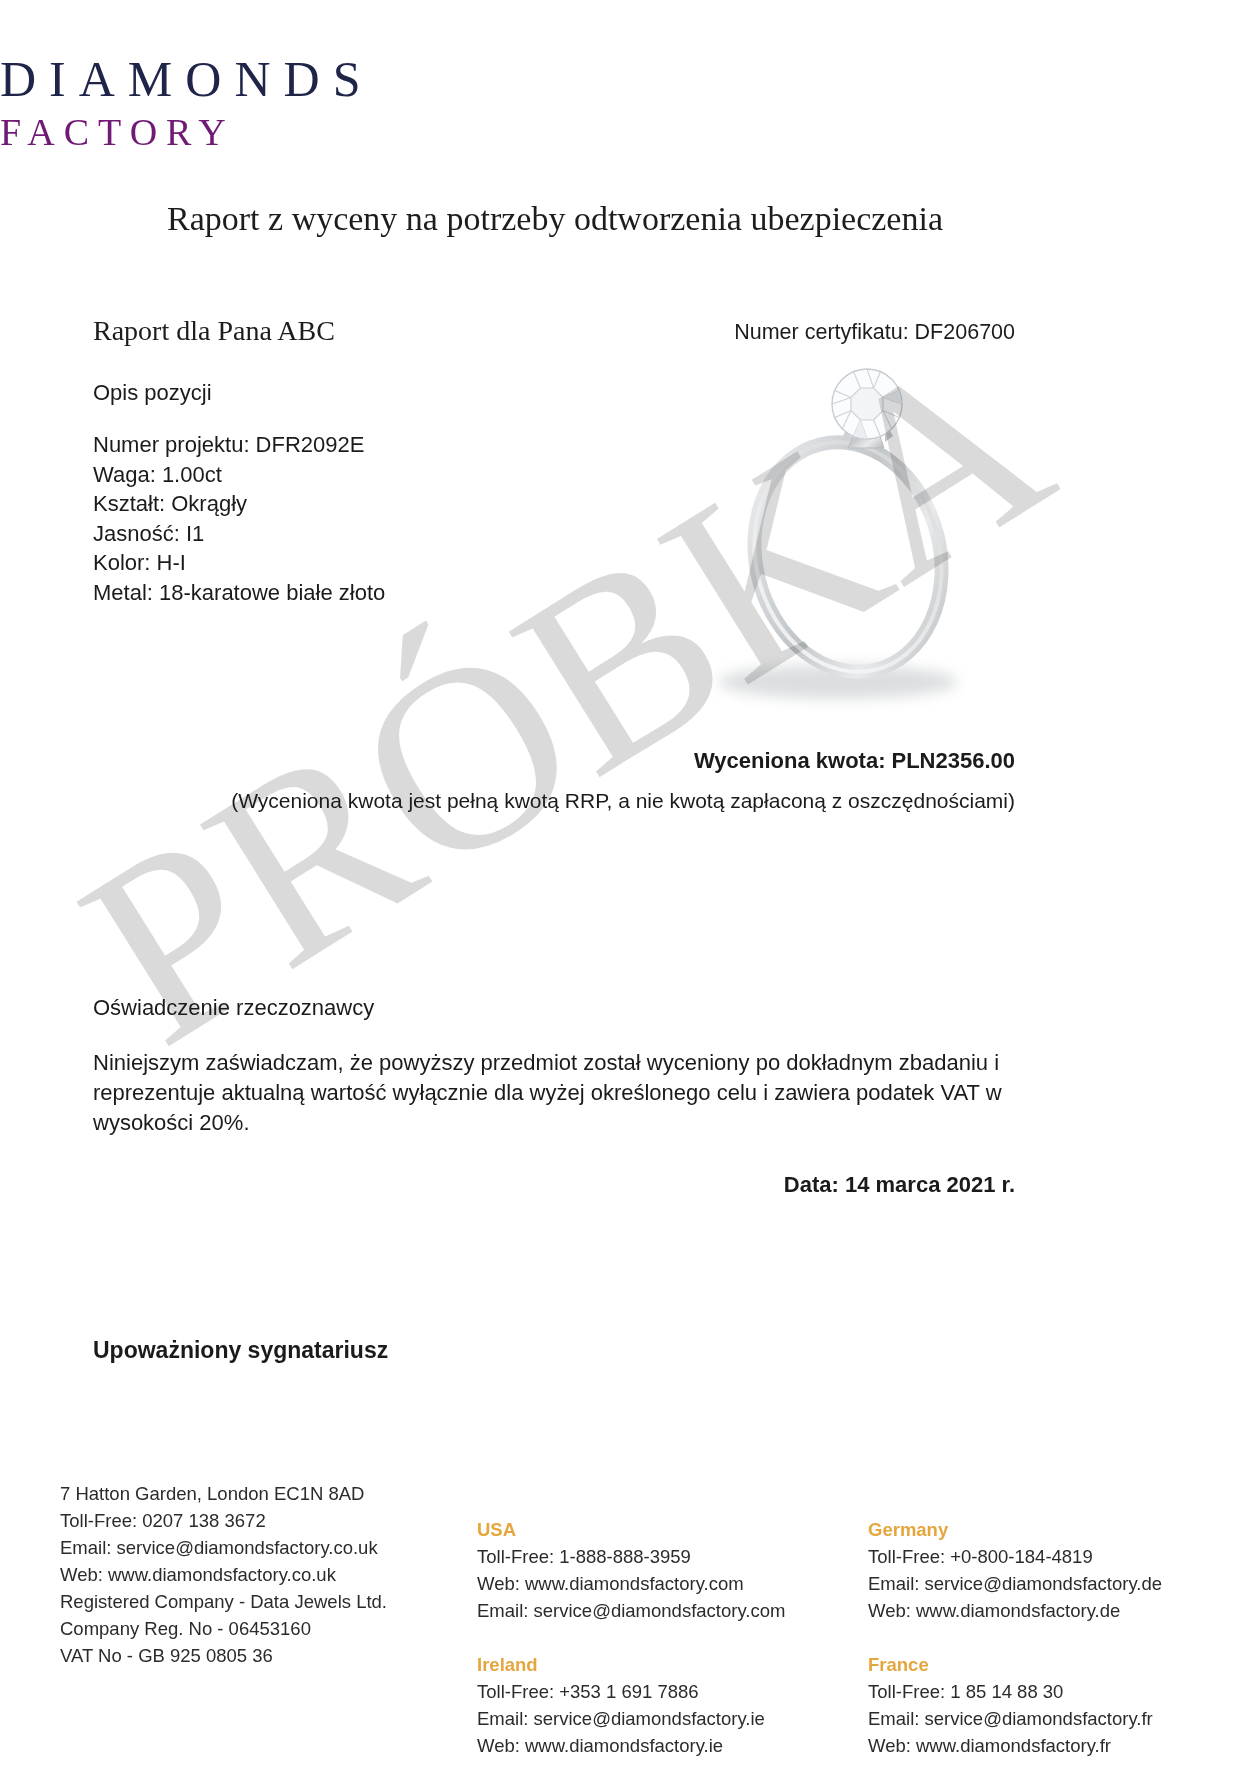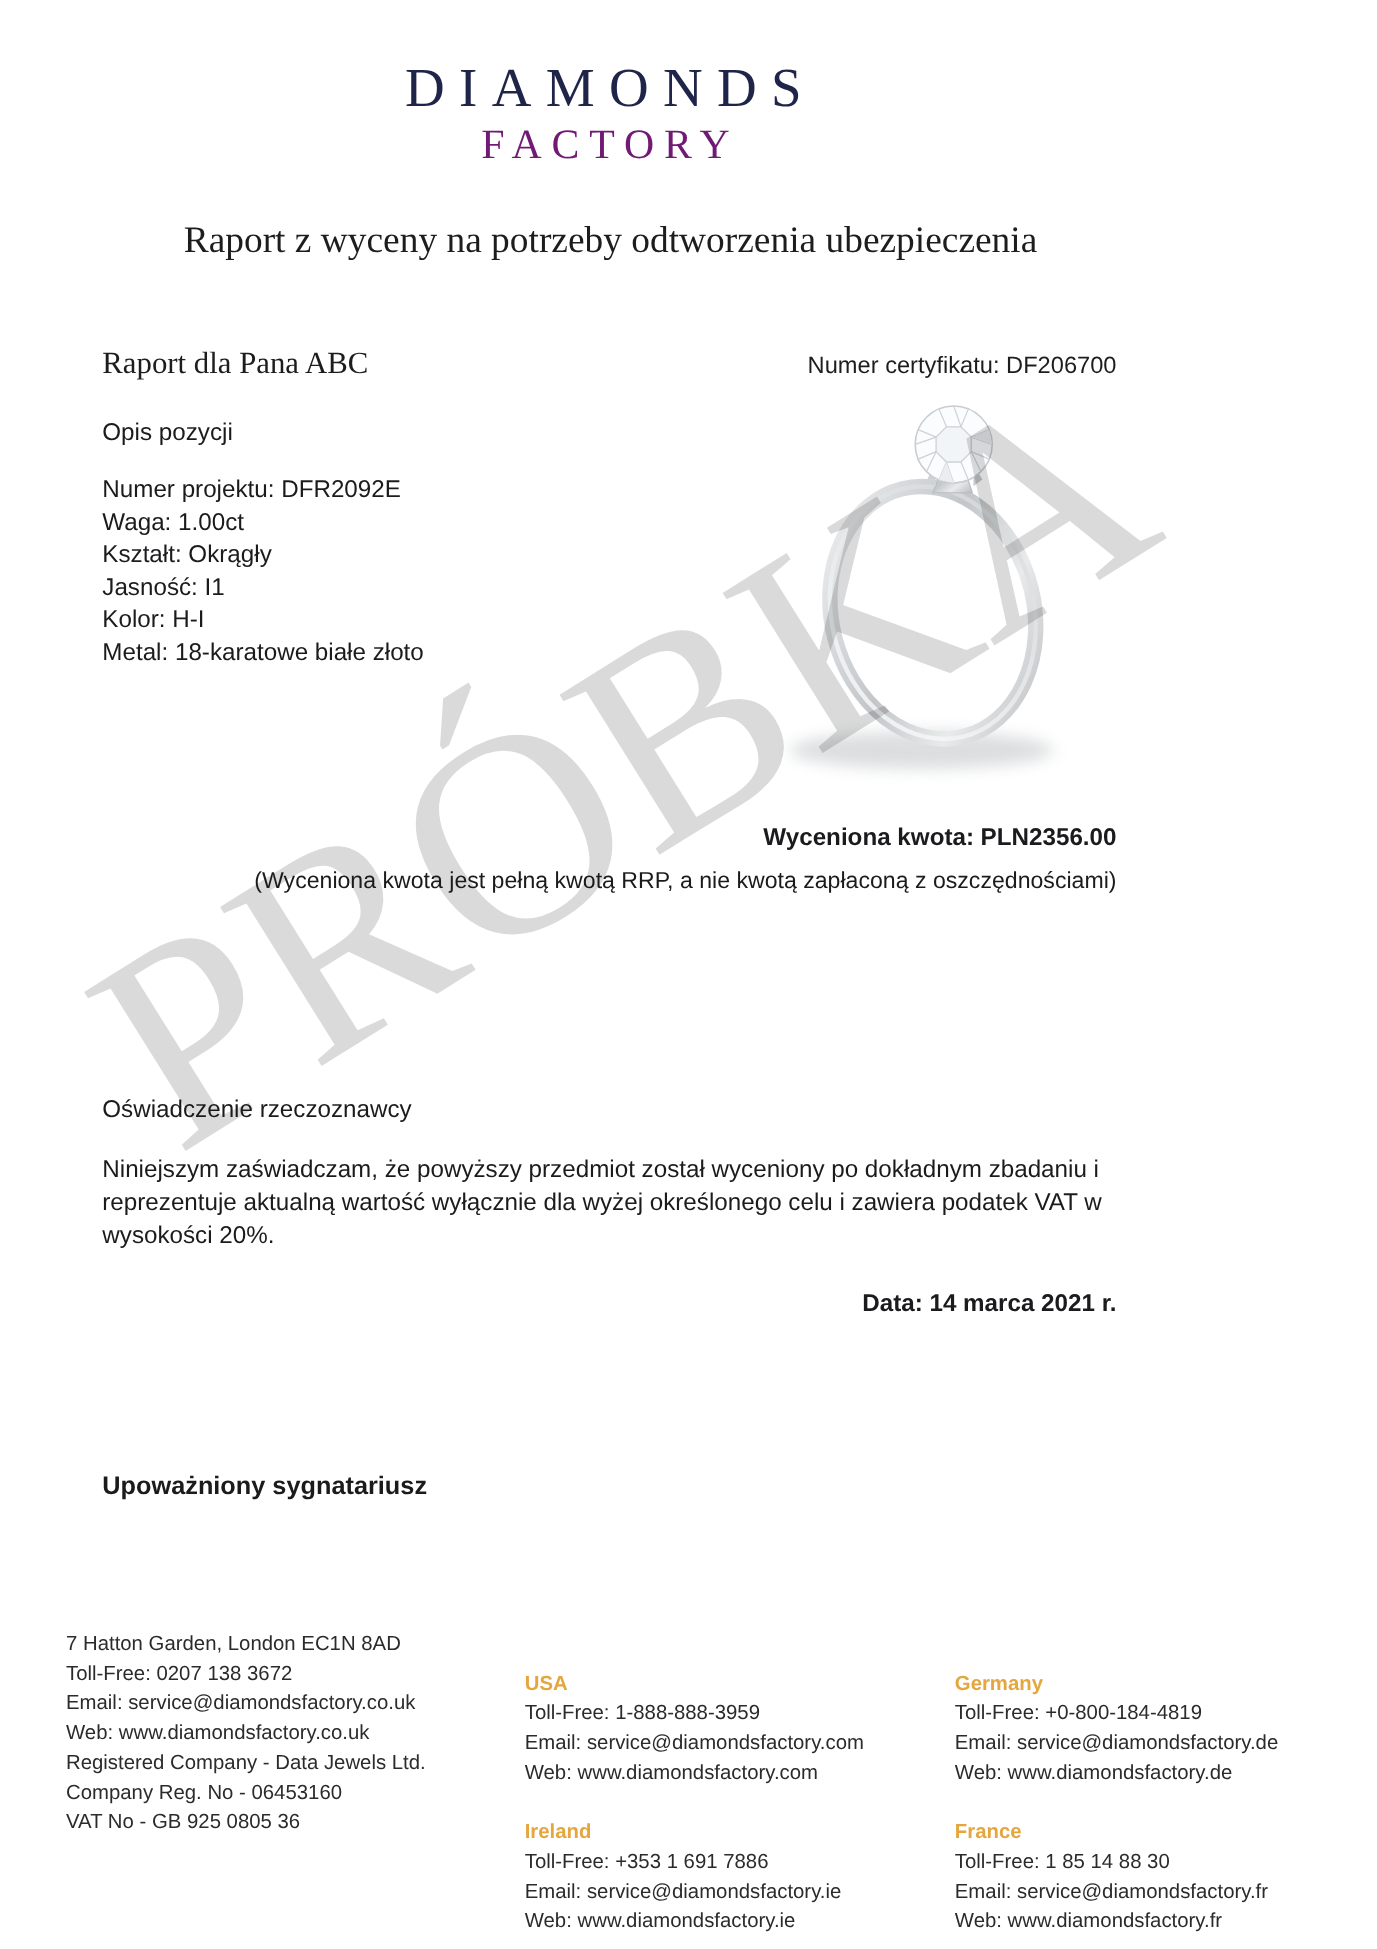--- a/index.html
+++ b/index.html
@@ -1,21 +1,21 @@
 <!DOCTYPE html>
 <html><head>
 <meta charset="utf-8">
 <style>
   html,body{margin:0;padding:0;background:#ffffff;}
   body{width:1252px;height:1772px;position:relative;overflow:hidden;
        font-family:"Liberation Sans",sans-serif;color:#1b1b1e;}
   .abs{position:absolute;}
 
   
-  .logo{top:50px;left:0;width:1110px;text-align:center;z-index:3;}
+  .logo{top:50px;left:0;width:1110px;z-index:3;}
   .logo-main{font-family:"Liberation Serif",serif;font-weight:400;
              font-size:50px;letter-spacing:13px;color:#1f2449;}
   .logo-sub{font-family:"Liberation Serif",serif;font-weight:400;
             font-size:38px;letter-spacing:9px;color:#701a75;margin-top:2px;}
 
   
   .doc-title{top:200px;left:0;width:1110px;text-align:center;
              font-family:"Liberation Serif",serif;font-size:34px;color:#1d1d1f;z-index:3;}
 
   
@@ -160,22 +160,22 @@
   <div>Email: service@diamondsfactory.co.uk</div>
   <div>Web: www.diamondsfactory.co.uk</div>
   <div>Registered Company - Data Jewels Ltd.</div>
   <div>Company Reg. No - 06453160</div>
   <div>VAT No - GB 925 0805 36</div>
 </div>
 
 <div class="abs footer-col col2">
   <div class="heading">USA</div>
   <div>Toll-Free: 1-888-888-3959</div>
+  <div>Web: www.diamondsfactory.com</div>
   <div>Email: service@diamondsfactory.com</div>
-  <div>Web: www.diamondsfactory.com</div>
   <div class="sec-gap"></div>
   <div class="heading">Ireland</div>
   <div>Toll-Free: +353 1 691 7886</div>
   <div>Email: service@diamondsfactory.ie</div>
   <div>Web: www.diamondsfactory.ie</div>
 </div>
 
 <div class="abs footer-col col3">
   <div class="heading">Germany</div>
   <div>Toll-Free: +0-800-184-4819</div>

